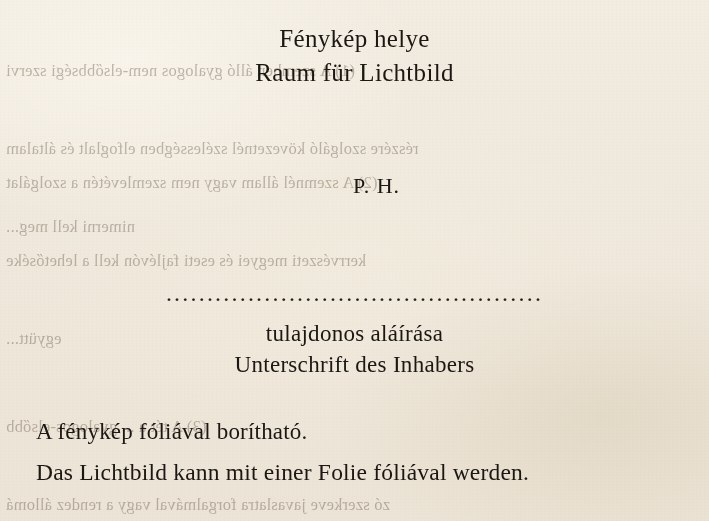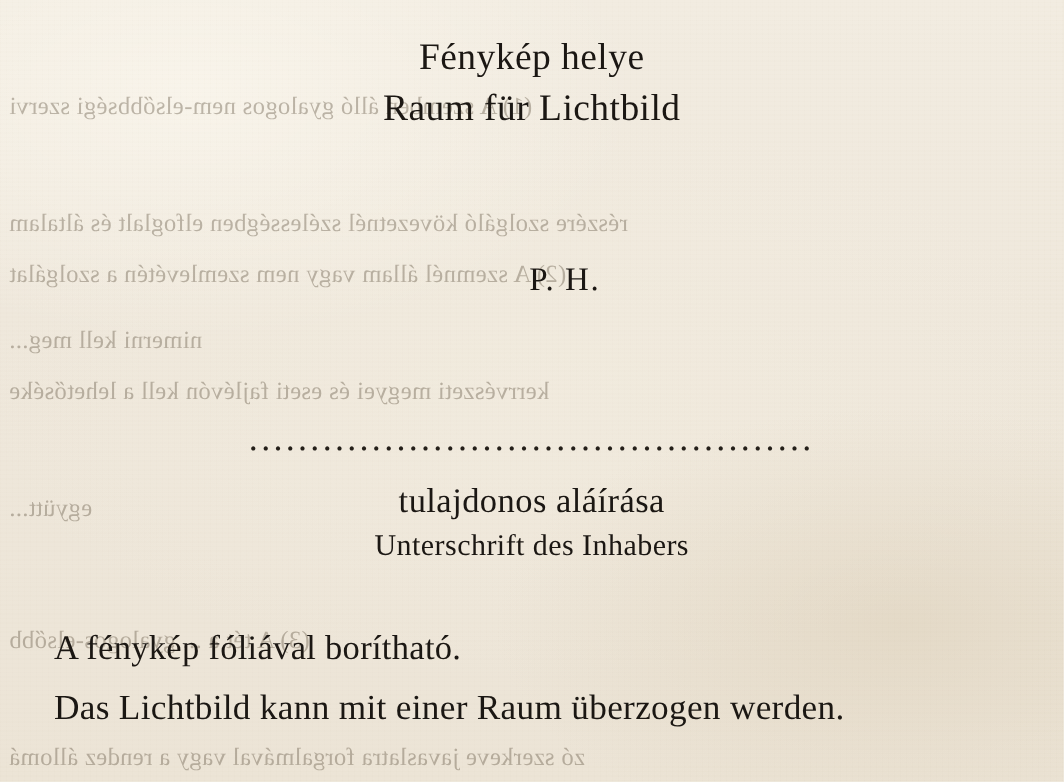--- a/index.html
+++ b/index.html
@@ -113,21 +113,21 @@
     padding: 0 140px;
   }
   .sig-hu {
     margin-top: 14px;
     font-size: 23px;
     line-height: 31px;
     letter-spacing: 0.3px;
     text-align: center;
   }
   .sig-de {
-    font-size: 20px;
+    font-size: 23px;
     line-height: 31px;
     letter-spacing: 0.3px;
   }
 
   .foil {
     position: absolute;
     top: 412px;
     left: 36px;
     right: 20px;
   }
@@ -183,16 +183,16 @@
   </div>
 
   <div class="sig-block center">
     <div class="dotline">..............................................</div>
     <div class="sig-hu">tulajdonos aláírása</div>
     <div class="sig-de">Unterschrift des Inhabers</div>
   </div>
 
   <div class="foil">
     <div class="hu">A fénykép fóliával borítható.</div>
-    <div class="de">Das Lichtbild kann mit einer Raum überzogen werden.</div>
+    <div class="de">Das Lichtbild kann mit einer Folie fóliával werden.</div>
   </div>
 
 </div>
 
 </body></html>

